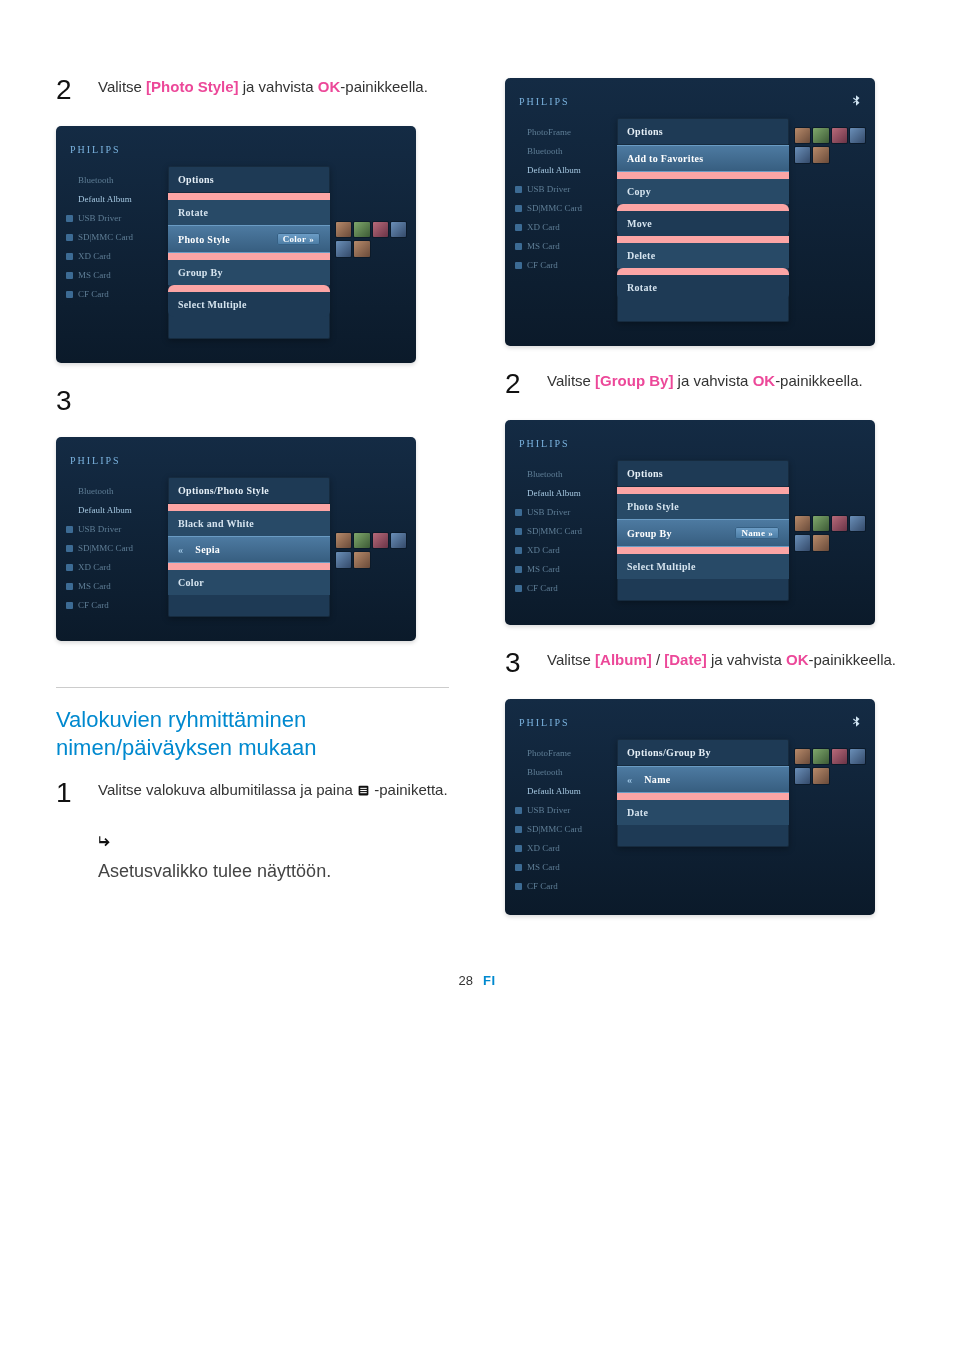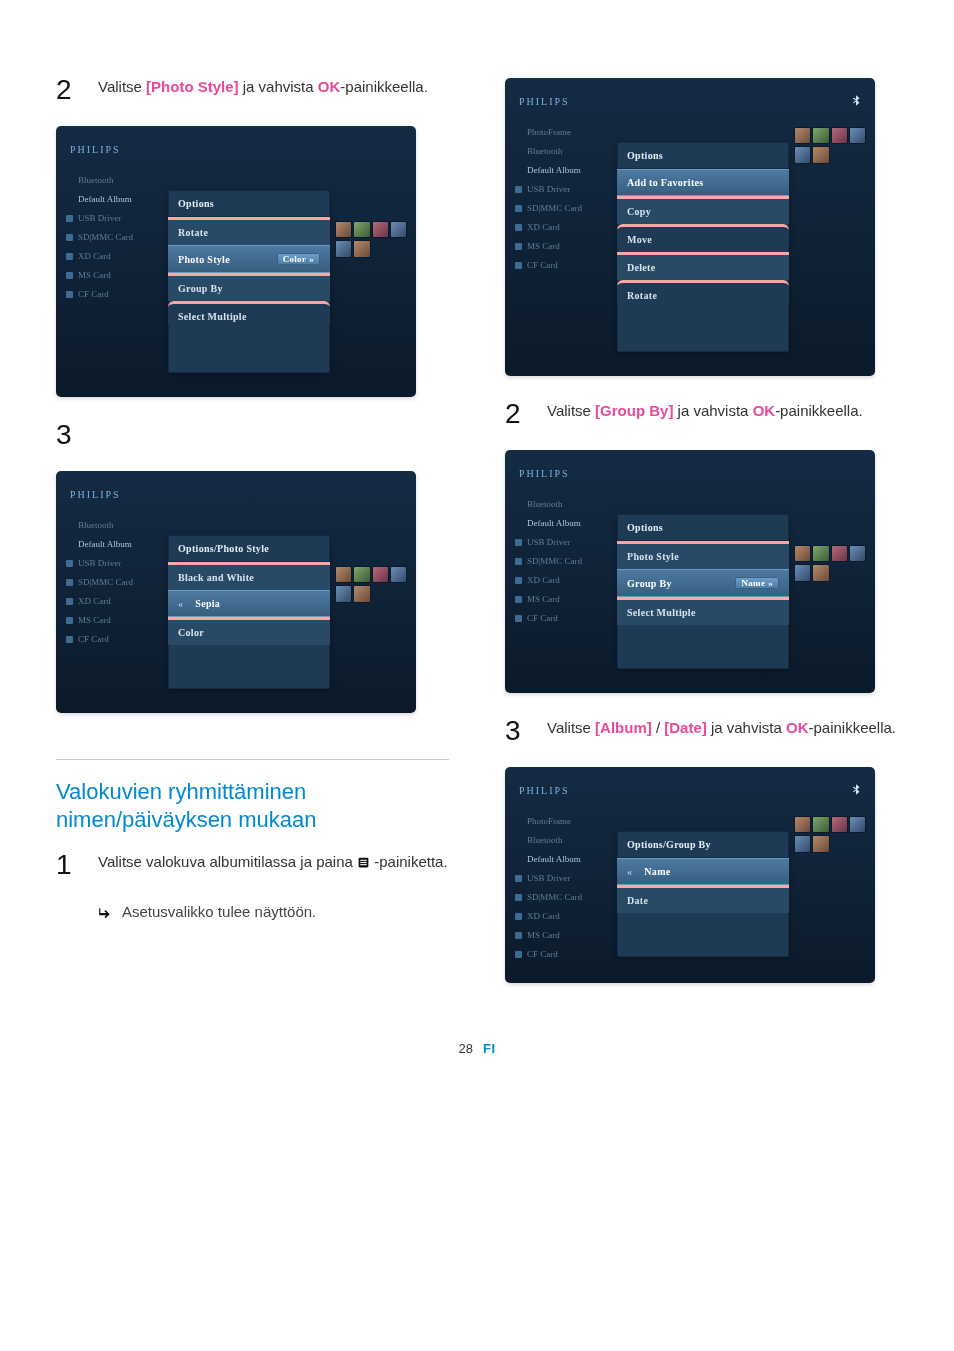--- a/index.html
+++ b/index.html
@@ -35,21 +35,21 @@
     padding: 70px 56px 40px 56px;
   }
   .col { display:flex; flex-direction:column; }
 
   
   .step { display:flex; gap: 14px; margin: 6px 0 14px 0; }
   .step-num { font-size: 28px; font-weight: 300; line-height: 1; width: 28px; color:#111; }
   .step-body { flex:1; font-size: 15px; line-height: 1.45; color:#333; }
   .step-body .strong { font-weight: 600; color:#ec4899; }
 
-  .sub { display:flex; gap:10px; margin: 10px 0 0 42px; font-size:15px; color:#444; }
+  .sub { display:flex; gap:10px; margin: 10px 0 0 42px; font-size:18px; color:#444;flex-direction:column; }
   .arrow { font-size: 15px; color:#111; line-height:1.3; flex:0 0 auto; }
   .arrow svg { width:14px; height:14px; vertical-align:-2px; }
 
   .icon-inline { display:inline-block; vertical-align:-2px; }
   .icon-inline svg { width:13px; height:13px; }
 
   .rule { border: none; border-top: 1px solid #ccc; margin: 28px 0 12px 0; }
   h2.heading { font-weight: 400; color: var(--accent); font-size: 22px; line-height:1.25; margin: 6px 0 12px 0; }
 
   
@@ -81,36 +81,35 @@
   }
   .sidebar { display:flex; flex-direction:column; gap:10px; padding-top: 10px; justify-content: center; }
   .side-item { display:flex; align-items:center; gap:5px; font-size:9px; color: var(--ss-dim); line-height:1; }
   .side-item.primary { color:#a5c7e0; }
   .side-dot { width:7px; height:7px; background:#3c6b94; border-radius:1px; flex:0 0 auto; }
   .side-item.no-dot .side-dot { opacity:0; }
 
   .panel {
     background: var(--ss-panel);
     border-radius: 2px;
-    padding-bottom: 44px;
+    padding-bottom: 22px;
     box-shadow: 0 0 0 1px rgba(0,0,0,.25) inset, 0 2px 6px rgba(0,0,0,.3);
-    margin-top: 24px;
   }
   .panel-title {
     font-size: 10px; color:#e4eef6; padding: 8px 10px 7px;
     border-bottom: 1px solid rgba(0,0,0,.25);
     font-weight:600;
     letter-spacing:.3px;
   }
   .panel-row {
     display:flex; align-items:center; gap:8px;
     font-size: 10px; color:#d6e4ef;
     padding: 7px 10px;
     background: var(--ss-panel-row);
-    border-top: 3px solid #fca5a5;
+    border-top: 7px solid #fca5a5;
     font-weight:600;
     letter-spacing:.3px;
   }
   .panel-row.alt { background: var(--ss-panel); border-radius: 6px; }
   .panel-row.hi {
     background: linear-gradient(180deg, #4d7aa1, #375e80);
     border: 1px solid #6a9bc3;
     border-left:none; border-right:none;
     color:#fff;
   }

